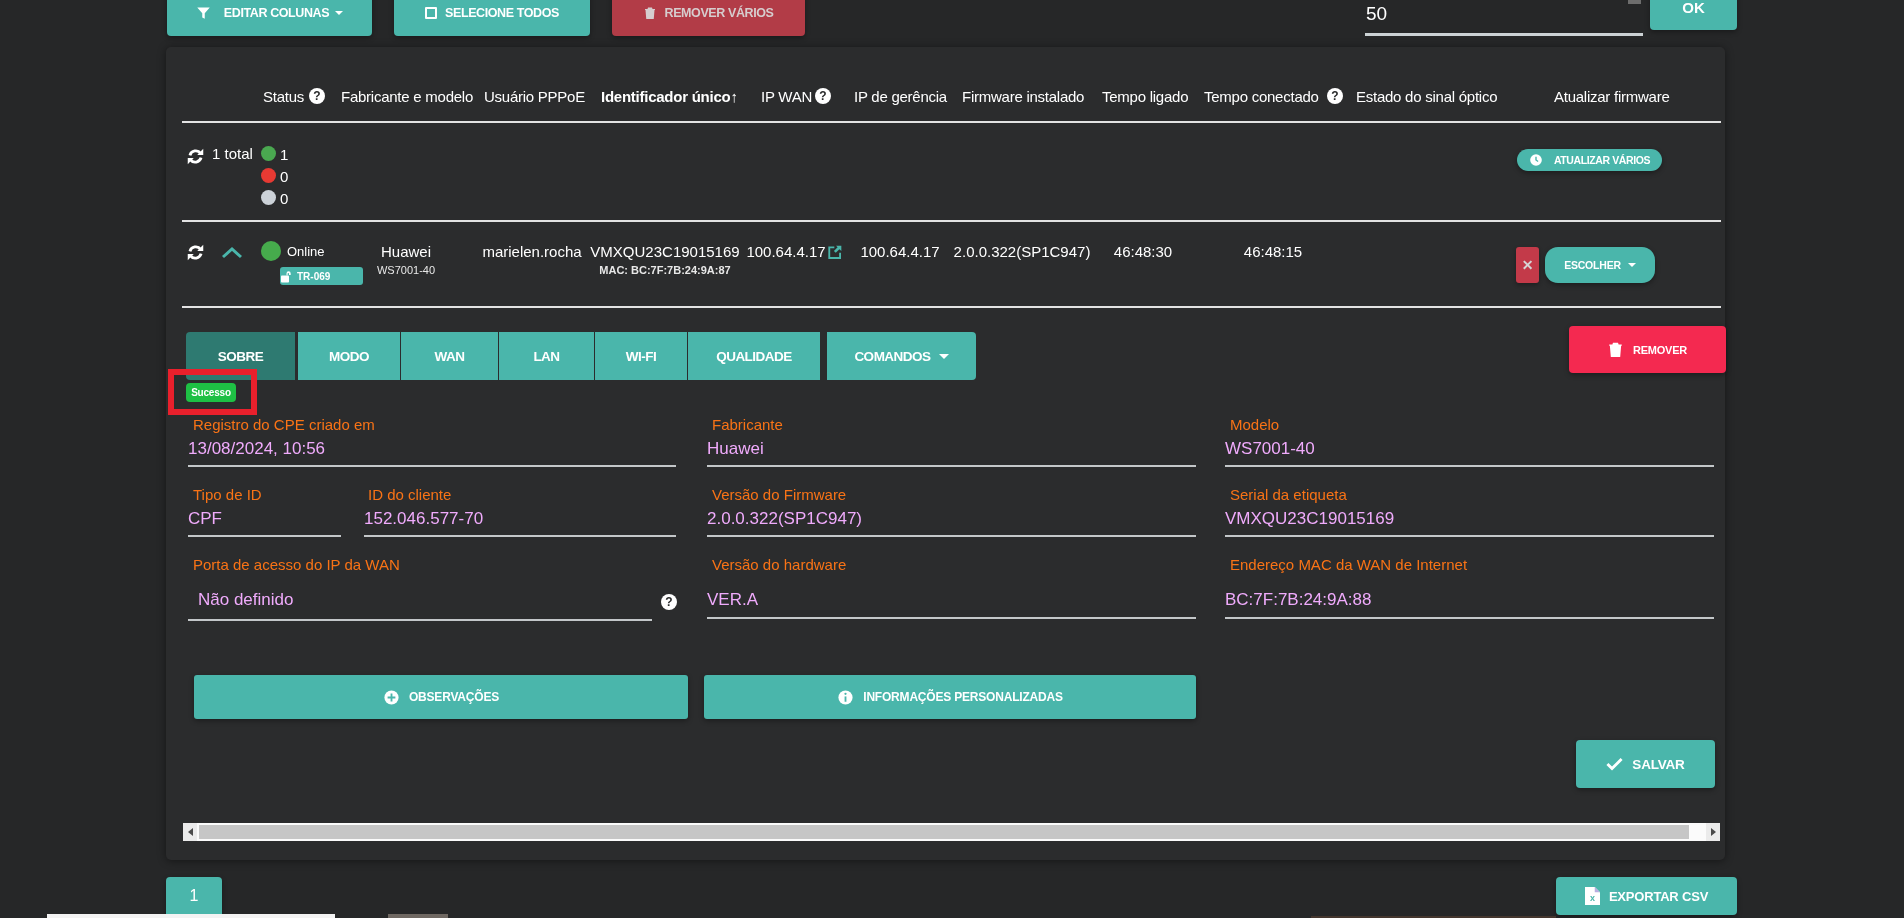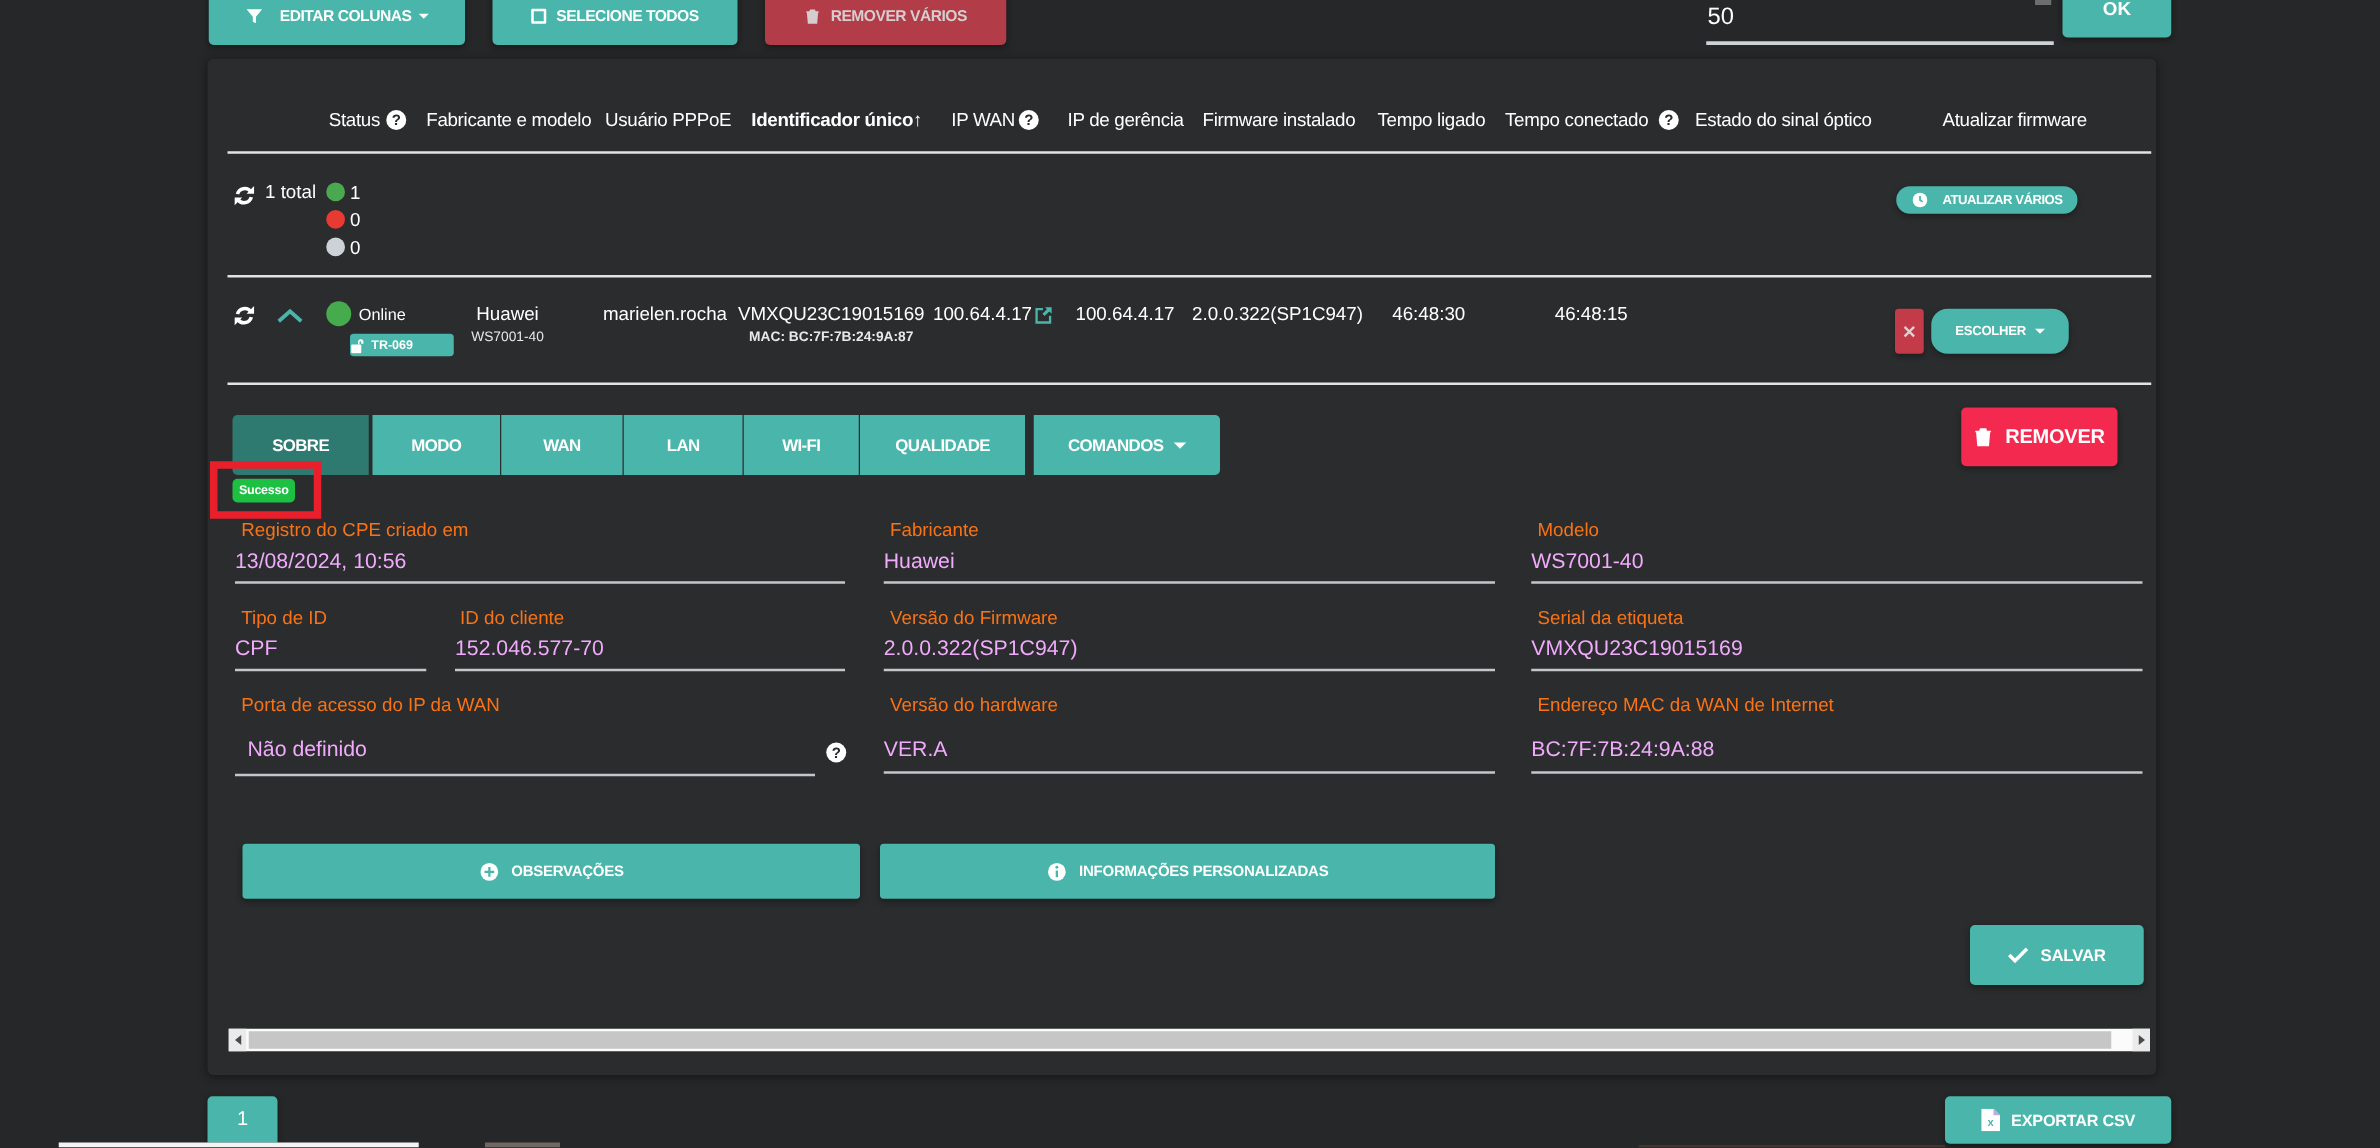--- a/index.html
+++ b/index.html
@@ -137,21 +137,21 @@
   <div class="tab" style="left:20px; width:109px; background:#2e7a71; border-radius:4px 0 0 4px;">SOBRE</div>
   <div class="tab" style="left:132px; width:102px;">MODO</div>
   <div class="tab" style="left:235px; width:97px;">WAN</div>
   <div class="tab" style="left:333px; width:95px;">LAN</div>
   <div class="tab" style="left:429px; width:92px;">WI-FI</div>
   <div class="tab" style="left:522px; width:132px;">QUALIDADE</div>
   <div class="tab" style="left:661px; width:149px; border-radius:0 4px 4px 0;">COMANDOS
     <span style="width:0;height:0;border-left:5px solid transparent;border-right:5px solid transparent;border-top:5px solid #fff;margin-left:8px;"></span>
   </div>
 
-  <div class="abs btn" style="left:1403px; top:279px; width:125px; height:47px; background:#f42950; font-size:16px; letter-spacing:-0.2px;">
+  <div class="abs btn" style="left:1403px; top:279px; width:157px; height:47px; background:#f42950; font-size:11px; letter-spacing:-0.2px;">
     <svg width="15" height="17" viewBox="0 0 24 26" style="margin-right:10px;">
         <path fill="#fff" d="M3 7h18l-1.5 18h-15zM8 2h8l1 3h5v2H2V5h5z"></path>
       </svg>
     REMOVER
   </div>
 
   <div class="abs" style="left:20px; top:336px; width:50px; height:19px; background:#1ec044; border-radius:4px; color:#fff; font-size:10px; letter-spacing:-0.2px; font-weight:bold; display:flex; align-items:center; justify-content:center;">Sucesso</div>
   <div class="abs" style="left:2px; top:322px; width:89px; height:46px; border:6px solid #e9202c;"></div>
 
   <div class="lbl" style="left:27px; top:369px;">Registro do CPE criado em</div>

